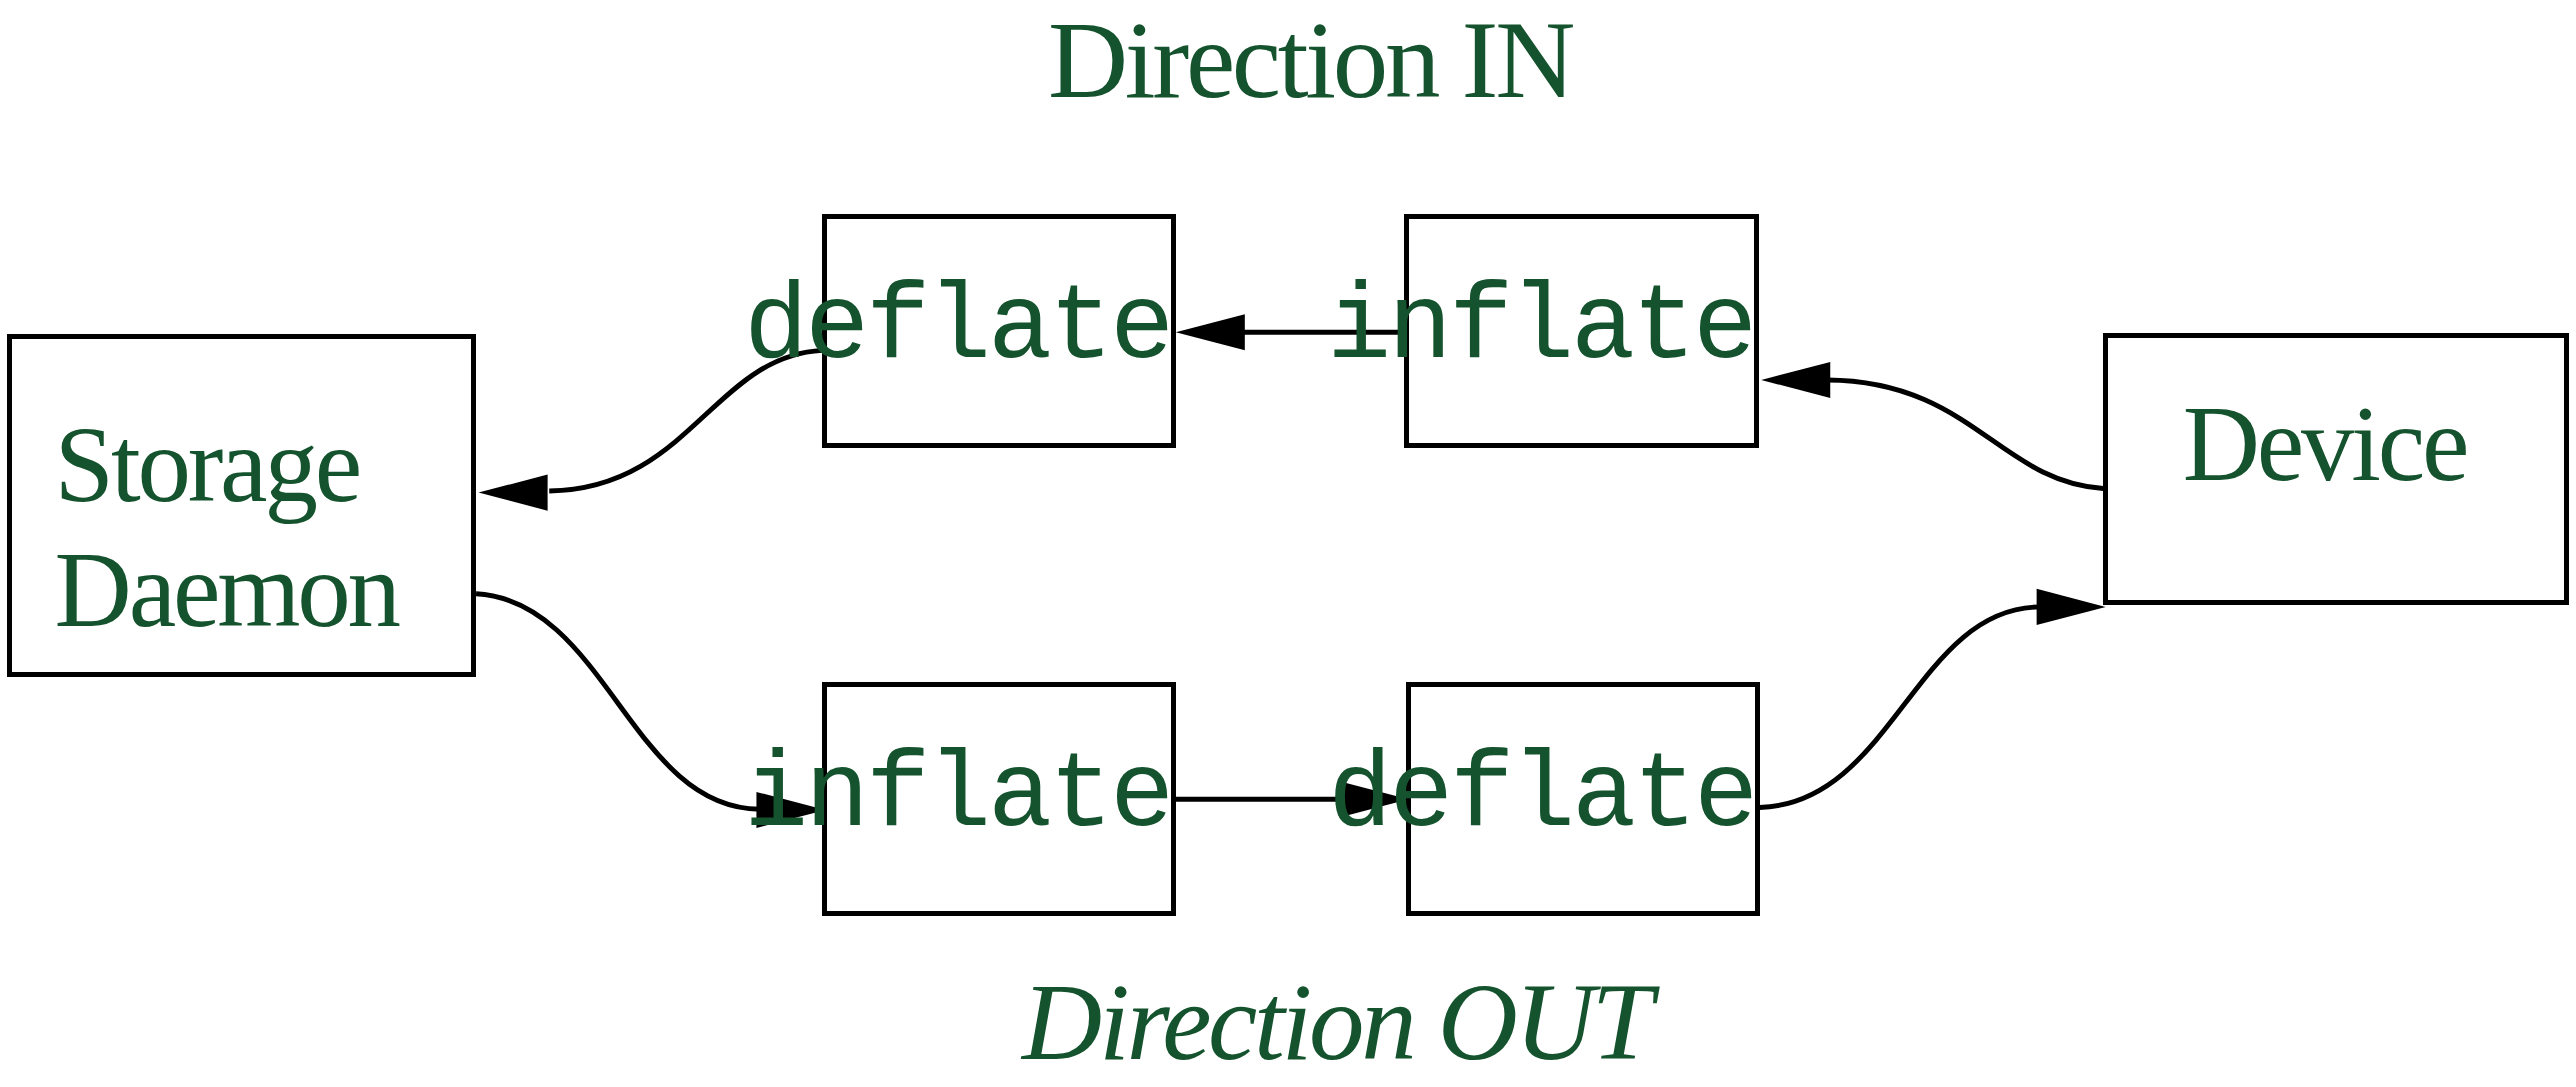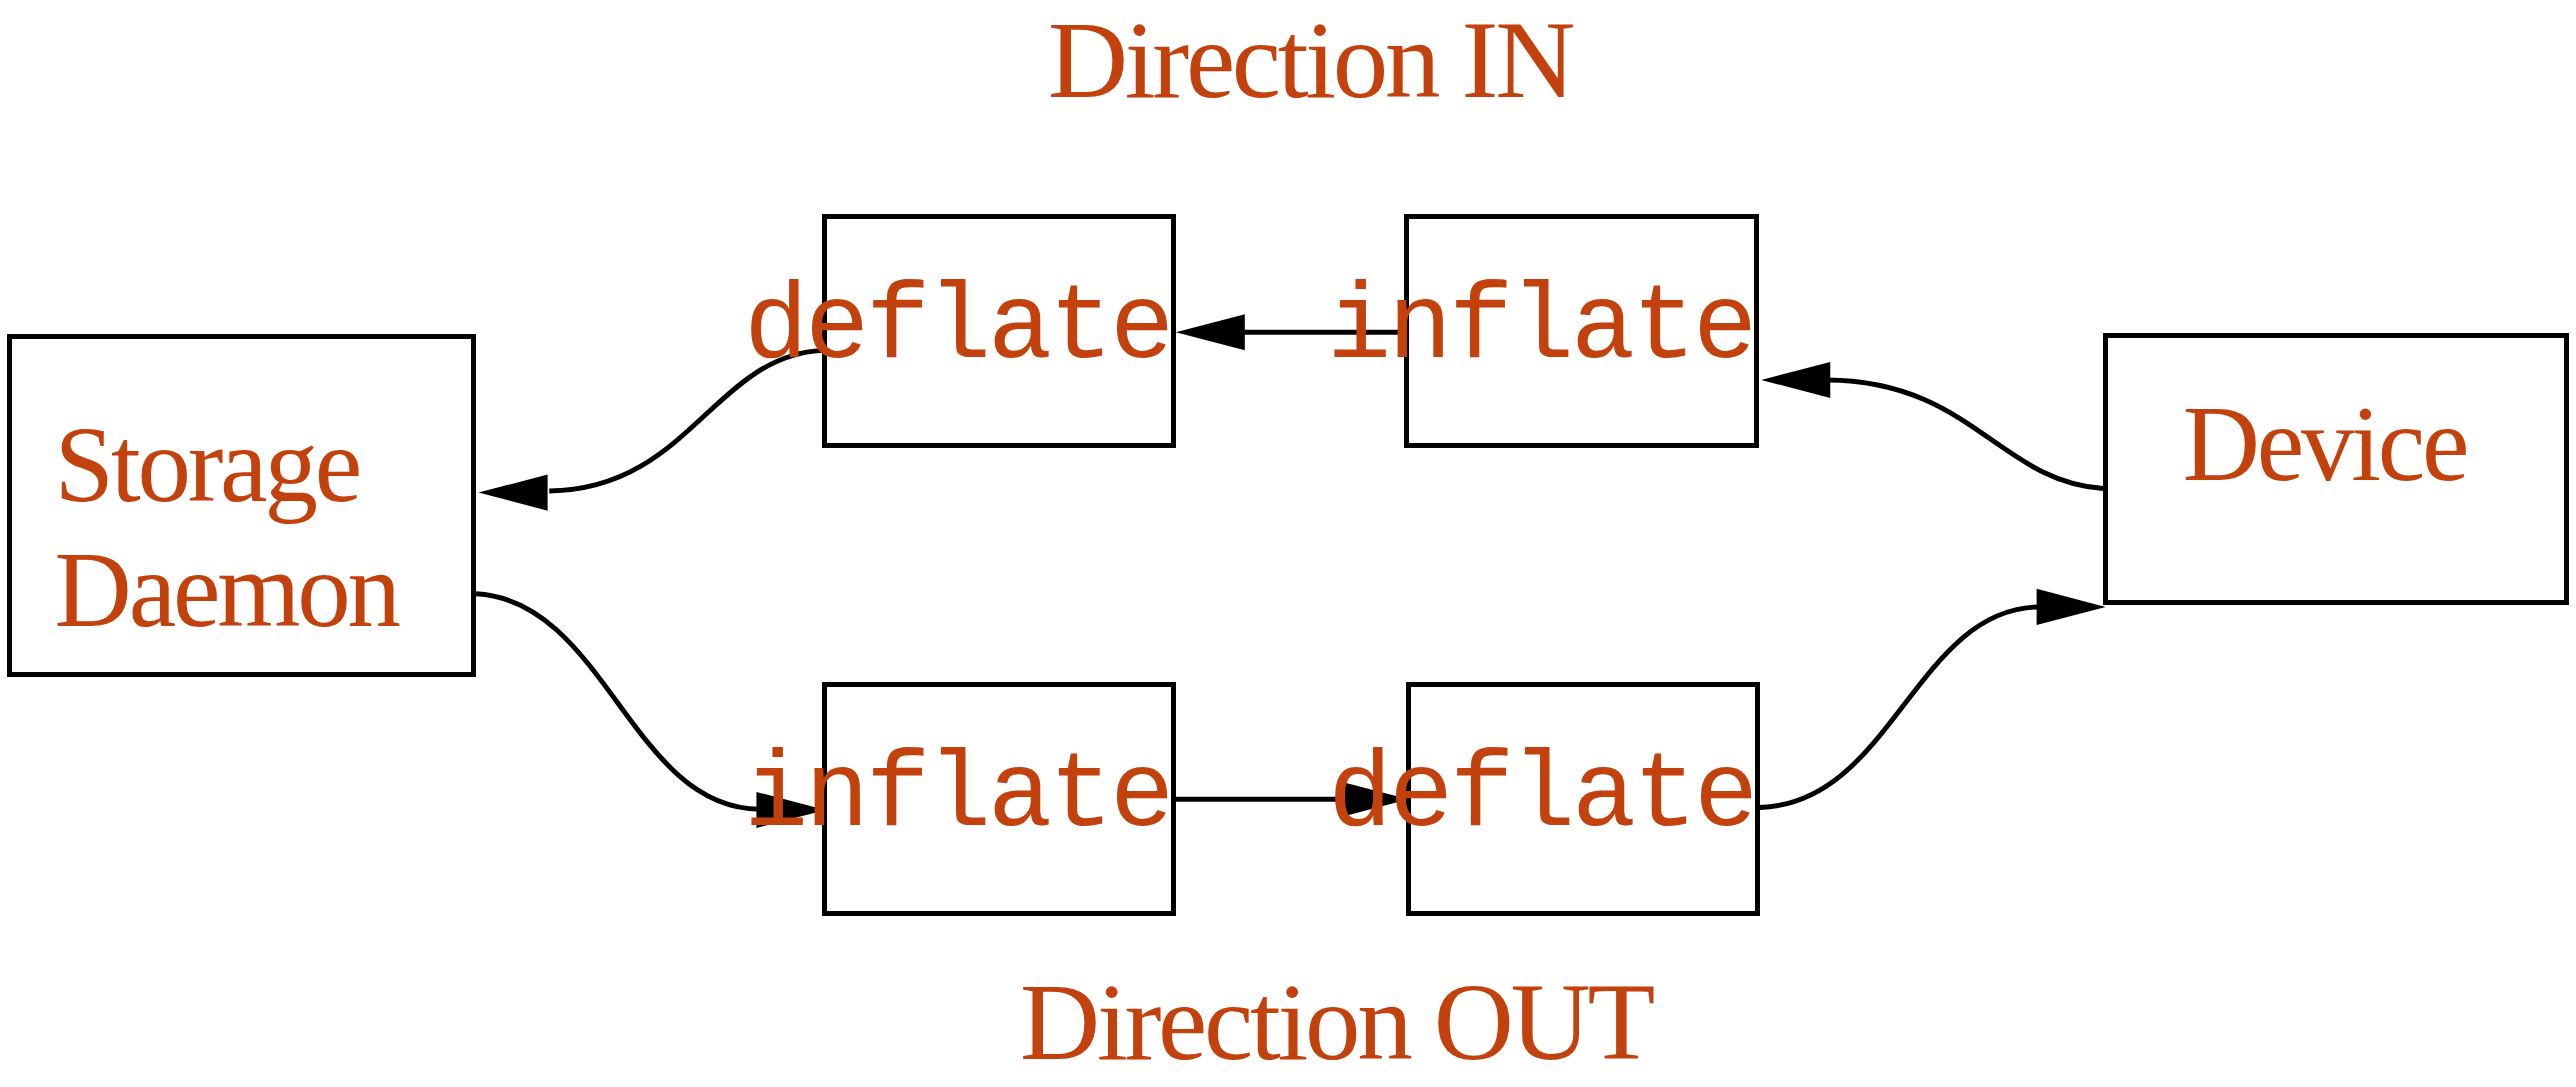--- a/index.html
+++ b/index.html
@@ -7,21 +7,21 @@
     padding: 0;
     background: #ffffff;
   }
   #stage {
     position: relative;
     width: 2576px;
     height: 1088px;
     background: #ffffff;
     overflow: hidden;
     font-family: "Liberation Serif", "DejaVu Serif", serif;
-    color: #c2410c;
+    color: #14532d;
   }
   #edge-layer {
     position: absolute;
     left: 0;
     top: 0;
     width: 2576px;
     height: 1088px;
   }
   .edge-line {
     fill: none;
@@ -74,21 +74,21 @@
   }
   .flow-title {
     position: absolute;
     transform: translateX(-50%);
     font-size: 111px;
     letter-spacing: -0.03em;
     line-height: 1;
     white-space: nowrap;
   }
   #title-direction-in  { left: 1310px; top: 4.1px; }
-  #title-direction-out { left: 1336px; top: 966px; }
+  #title-direction-out { left: 1336px; top: 966px; font-style: italic; }
 </style>
 </head>
 <body>
 
 <div id="stage">
 
   <svg id="edge-layer" viewBox="0 0 3133 1323" xmlns="http://www.w3.org/2000/svg">
 
     <path class="edge-line" d="M 2558 594 C 2432 586 2398 463 2222 462"></path>
     <polygon class="arrowhead" points="2142,462 2226,440 2226,484"></polygon>

